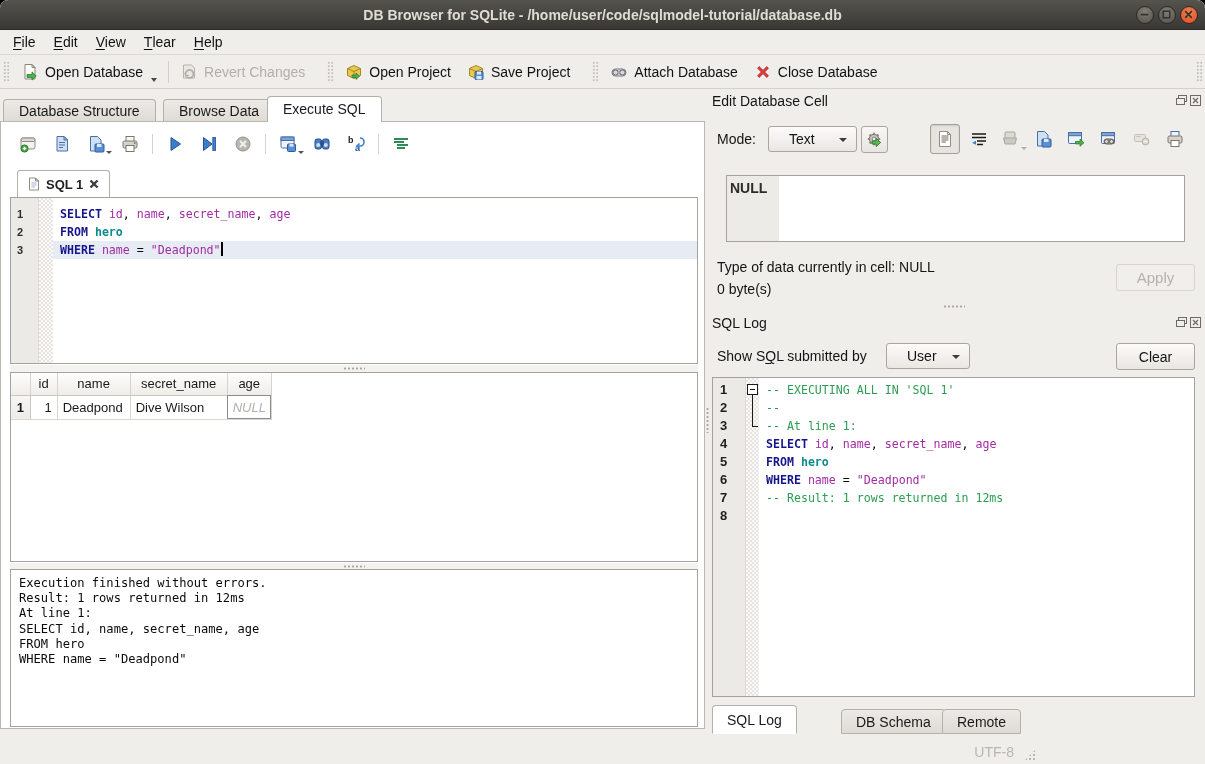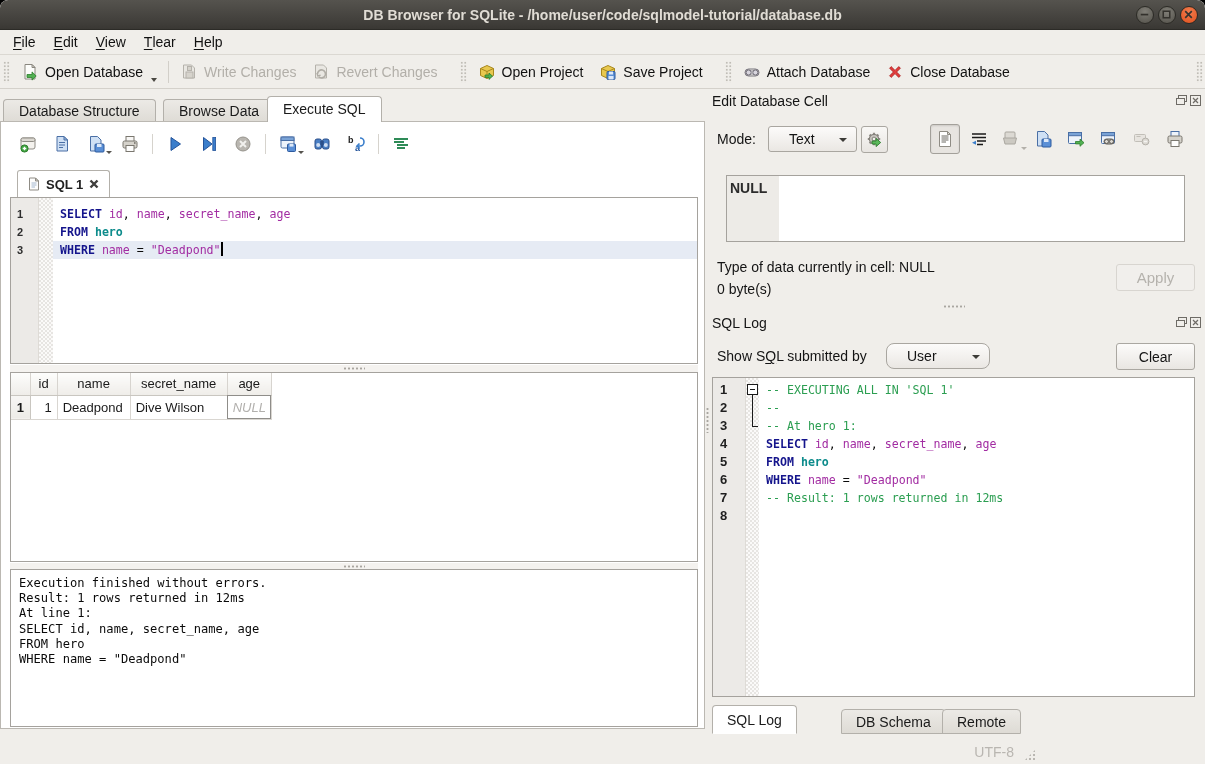--- a/index.html
+++ b/index.html
@@ -207,28 +207,20 @@
     <div class="tbtn">
       <svg width="18" height="18" viewBox="0 0 18 18">
         <path d="M4 1.5 h7 l3 3 V16 H4 Z" fill="#fdfdfb" stroke="#8a877f" stroke-width="1"></path>
         <path d="M11 1.5 l3 3 h-3 Z" fill="#dedbd3" stroke="#8a877f" stroke-width="1"></path>
         <path d="M6 11.5 h5 v-2.6 l4.2 4.1 -4.2 4.1 v-2.6 h-5 Z" fill="#52b052" stroke="#2c7d2c" stroke-width="0.8"></path>
       </svg>
       <span>Open Database</span>
       <span class="dd-arrow"></span>
     </div>
     <div class="tsep"></div>
-    <div class="tbtn disabled">
-      <svg width="18" height="18" viewBox="0 0 18 18">
-        <path d="M3.5 2 h8 l3 3 V15 H3.5 Z" fill="#e9e7e2" stroke="#b5b2ab" stroke-width="1"></path>
-        <rect x="6" y="9" width="7" height="6" fill="#d6d3cc" stroke="#b5b2ab"></rect>
-        <rect x="7.5" y="3.5" width="4" height="4" fill="#d6d3cc" stroke="#b5b2ab"></rect>
-      </svg>
-      <span>Write Changes</span>
-    </div>
     <div class="tbtn disabled">
       <svg width="18" height="18" viewBox="0 0 18 18">
         <path d="M3.5 2 h8 l3 3 V15 H3.5 Z" fill="#e9e7e2" stroke="#b5b2ab" stroke-width="1"></path>
         <path d="M5.5 11 a4 4 0 1 1 1.2 2.8" fill="none" stroke="#b0ada6" stroke-width="1.6"></path>
         <path d="M5 10 l0.8 3 2.8 -0.7" fill="none" stroke="#b0ada6" stroke-width="1.4"></path>
       </svg>
       <span>Revert Changes</span>
     </div>
     <div class="grip" style="margin-left:14px;"></div>
     <div class="tbtn">
@@ -551,21 +543,21 @@
       </div>
       <div class="dkbtn">
         <svg width="11" height="11" viewBox="0 0 11 11">
           <rect x="0.5" y="0.5" width="10" height="10" fill="none" stroke="#6e6b66"></rect>
           <path d="M3 3 L8 8 M8 3 L3 8" stroke="#6e6b66" stroke-width="1.2"></path>
         </svg>
       </div>
     </div>
 
     <div class="label" style="left:717px; top:348px;"><span>Show S</span><span class="mn">Q</span><span>L submitted by</span></div>
-    <div class="combo" style="left:886px; top:343px; width:104px;border-radius:8px;">
+    <div class="combo" style="left:886px; top:343px; width:84px;">
       <span>User</span>
       <span class="arrow"></span>
     </div>
     <div class="btn" style="left:1116px; top:343px; width:79px;">
         <span><span></span><span class="mn">C</span><span>lear</span></span>
       </div>
 
     <div class="logedit">
       <div class="log-nums">
         <div>1</div>
@@ -578,21 +570,21 @@
         <div>8</div>
       </div>
       <div class="log-fold checker">
         <div class="foldbox"></div>
         <div class="foldline"></div>
         <div class="foldcorner"></div>
       </div>
       <div class="log-code">
         <div class="log-line"><span class="tk-cm">-- EXECUTING ALL IN 'SQL 1'</span></div>
         <div class="log-line"><span class="tk-cm">--</span></div>
-        <div class="log-line"><span class="tk-cm">-- At hero 1:</span></div>
+        <div class="log-line"><span class="tk-cm">-- At line 1:</span></div>
         <div class="log-line"><span class="tk-kw">SELECT</span><span class="tk-pl"> </span><span class="tk-id">id</span><span class="tk-pl">, </span><span class="tk-id">name</span><span class="tk-pl">, </span><span class="tk-id">secret_name</span><span class="tk-pl">, </span><span class="tk-id">age</span></div>
         <div class="log-line"><span class="tk-kw">FROM</span><span class="tk-pl"> </span><span class="tk-tbl">hero</span></div>
         <div class="log-line"><span class="tk-kw">WHERE</span><span class="tk-pl"> </span><span class="tk-id">name</span><span class="tk-pl"> = </span><span class="tk-id">"Deadpond"</span></div>
         <div class="log-line"><span class="tk-cm">-- Result: 1 rows returned in 12ms</span></div>
         <div class="log-line"></div>
       </div>
     </div>
   </div>
 
   <div>

